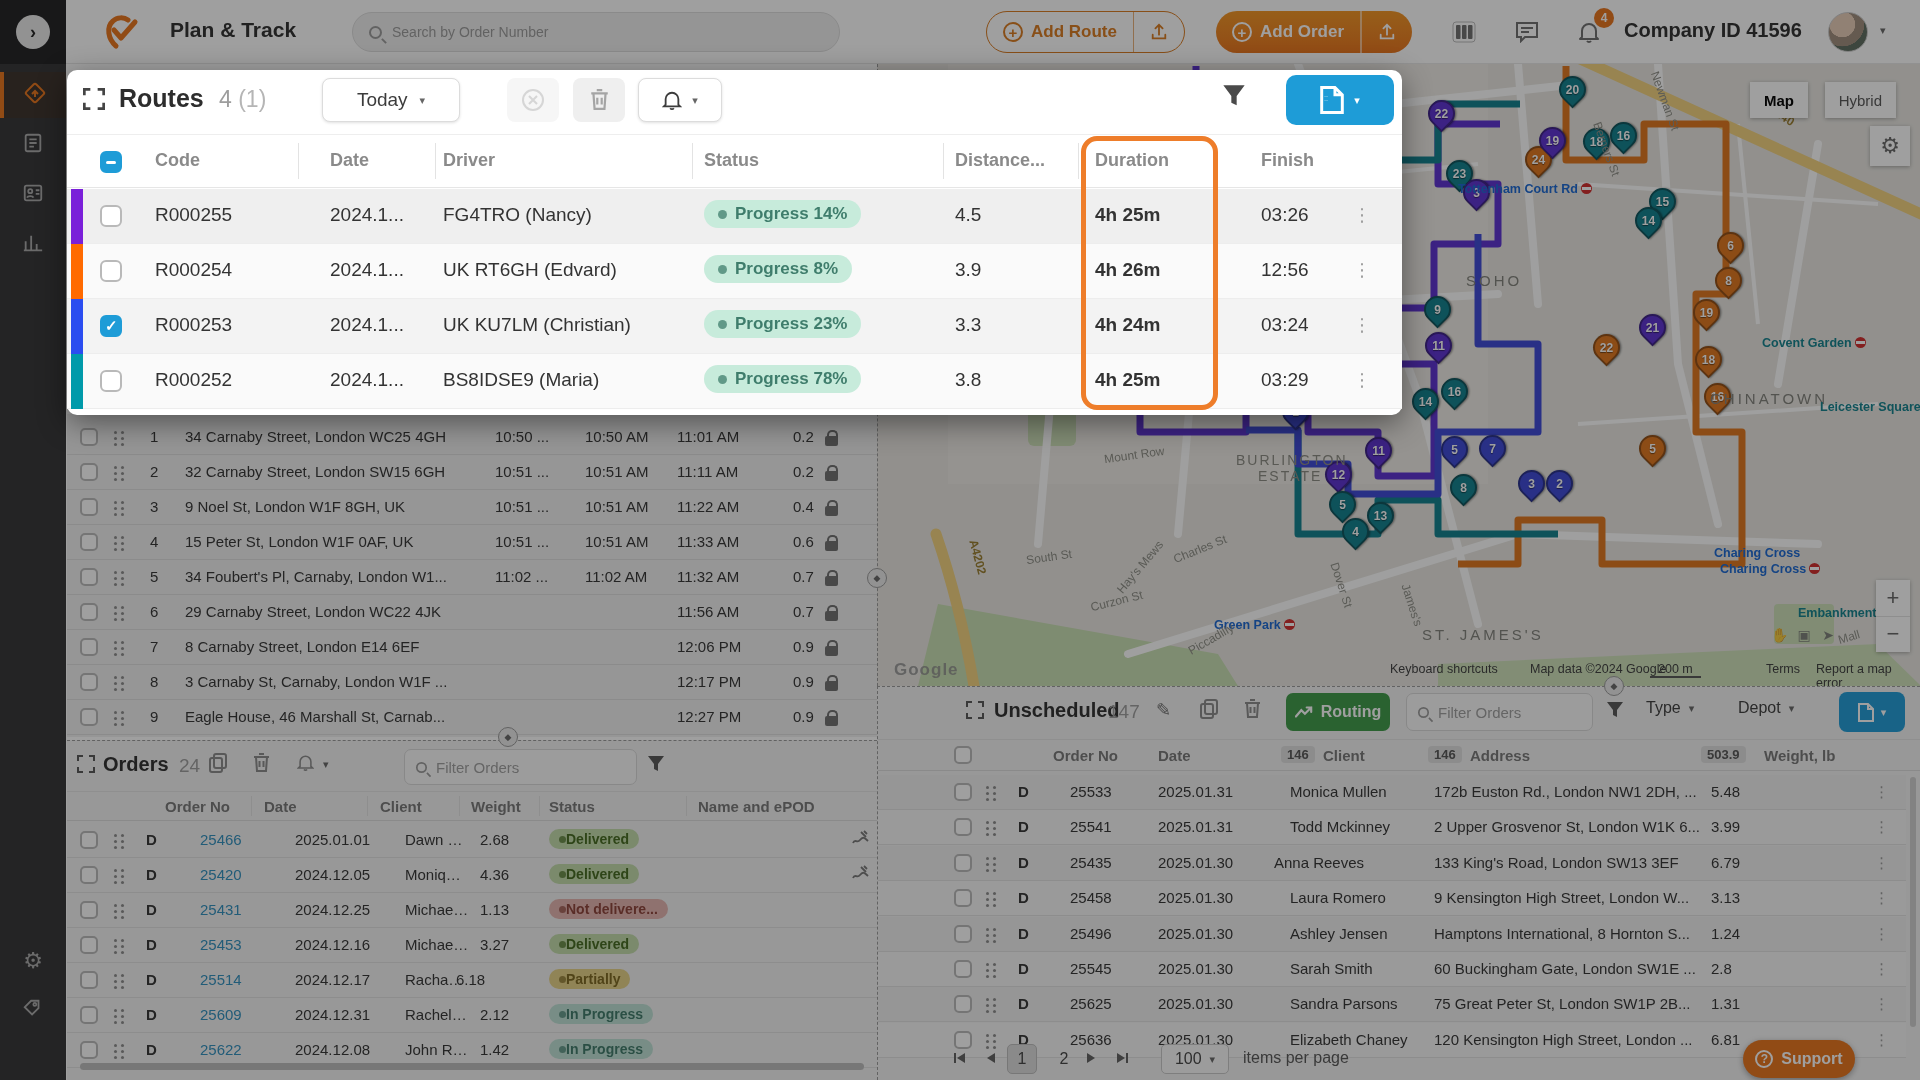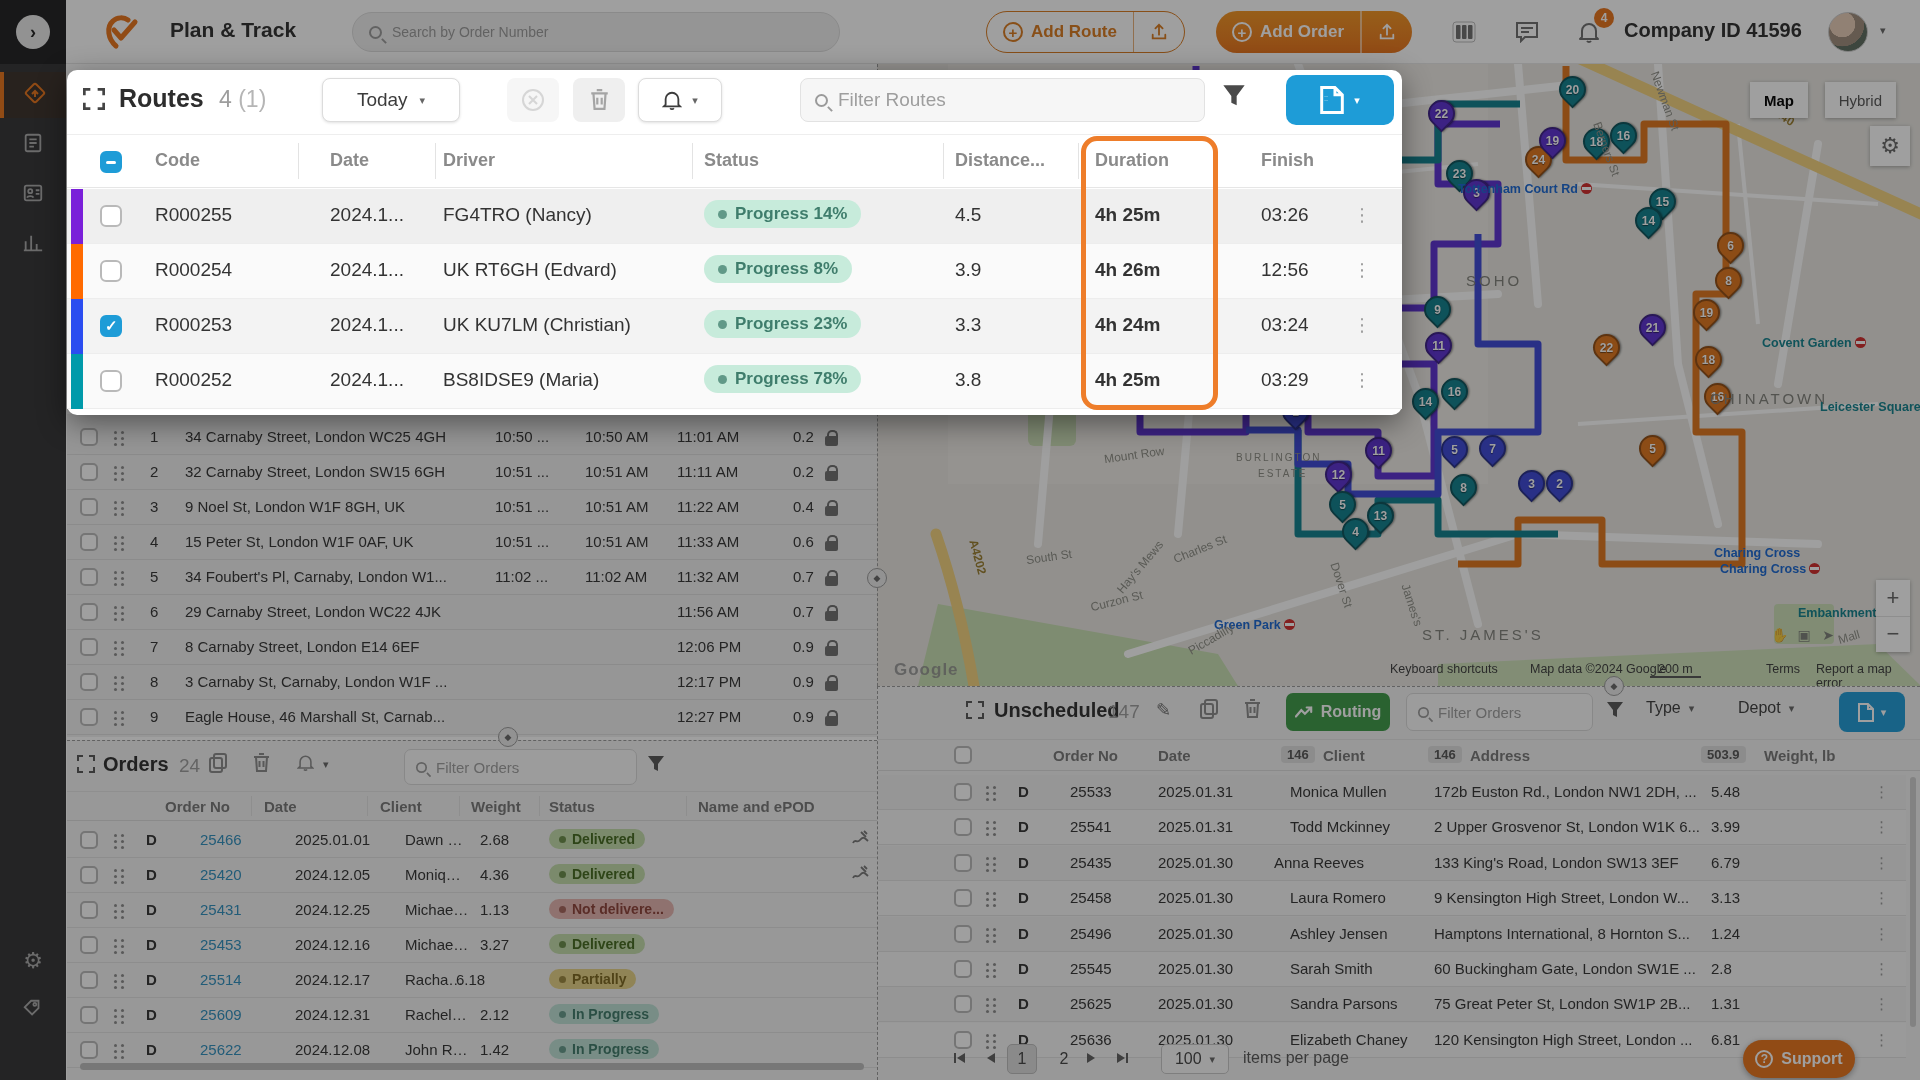--- a/index.html
+++ b/index.html
@@ -92,31 +92,31 @@
   #orders { left:67px; top:740px; width:810px; height:340px; background:#f4f4f4; z-index:9; border-top:1px dashed #9a9a9a;}
   #od-title { left:36px; top:12px; font-size:20px; font-weight:bold; color:#2d2d2d;}
   #od-count { left:112px; top:14px; font-size:19px; color:#9d9d9d;}
   #od-filter { left:337px; top:8px; width:233px; height:36px; background:#fbfbfb; border:1px solid #d9d9d9; border-radius:7px; display:flex; align-items:center; gap:8px; padding:0 10px;}
   #od-filter span.ph { color:#9e9e9e; font-size:15px;}
   #od-thead { left:0; top:50px; width:810px; height:30px; border-bottom:1px solid #ddd; border-top:1px solid #e5e5e5;}
   .od-th { position:absolute; top:6px; font-size:15px; font-weight:bold; color:#777; }
   .od-row { position:absolute; left:0; width:810px; height:35px; border-bottom:1px solid #e2e2e2;}
   .od-cell { position:absolute; top:8px; font-size:15px; color:#333; }
   .link { color:#2f8fbe; cursor:pointer; }
-  .mini-pill { display:inline-flex; align-items:center; gap:6px; border-radius:12px; padding:2px 10px; font-weight:bold; font-size:14px;}
+  .mini-pill { display:inline-flex; align-items:center; border-radius:12px; padding:2px 10px; font-weight:bold; font-size:14px;}
   .mini-pill .dot { width:7px; height:7px; border-radius:50%; background:currentColor; opacity:.7;}
   #od-scroll { left:13px; top:322px; width:784px; height:7px; background:#bdbdbd; border-radius:4px;}
 
   
   #map { left:877px; top:64px; width:1043px; height:622px; background:#e9e7e2; z-index:5; overflow:hidden; border-left:1px dashed #9a9a9a;}
   .map-label { position:absolute; white-space:nowrap; }
   .lbl-road { color:#8d8d85; font-size:12px; }
   .lbl-road-yellow { color:#9a7d2e; font-size:12px; font-weight:bold;}
   .lbl-district { color:#80807a; font-size:15px; letter-spacing:3px; }
-  .lbl-district-sm { color:#8a8a82; font-size:10px; letter-spacing:2px; }
+  .lbl-district-sm { color:#8a8a82; font-size:14px; letter-spacing:2px; }
   .lbl-station { color:#1967d2; font-size:12.5px; font-weight:bold; }
   .lbl-poi { color:#12808c; font-size:12.5px; font-weight:bold; }
   .roundel { display:inline-block; width:11px; height:11px; border-radius:50%; background:#d02b2b; position:relative; vertical-align:-1px; margin-left:3px;}
   .roundel::after { content:""; position:absolute; left:1px; top:4px; width:9px; height:3px; background:#fff;}
   .pin { position:absolute; width:27px; height:27px; border-radius:50% 50% 50% 0; transform:rotate(-45deg); border:2px solid rgba(0,0,0,.35); box-shadow:1px 1px 2px rgba(0,0,0,.4); }
   .pin > span { position:absolute; inset:0; transform:rotate(45deg); display:flex; align-items:center; justify-content:center; color:#fff; font-size:12px; font-weight:bold; text-shadow:0 1px 1px rgba(0,0,0,.5); }
   .map-btn { position:absolute; top:18px; height:36px; background:#fff; box-shadow:0 1px 4px rgba(0,0,0,.3); display:flex; align-items:center; justify-content:center; font-size:15px; padding:0 14px; cursor:pointer;}
   #map-gear { position:absolute; right:10px; top:62px; width:40px; height:40px; background:#fff; box-shadow:0 1px 4px rgba(0,0,0,.3); display:flex; align-items:center; justify-content:center; font-size:22px; color:#666; cursor:pointer;}
   #map-zoom { position:absolute; right:10px; top:516px; width:34px; height:72px; background:#fff; box-shadow:0 1px 4px rgba(0,0,0,.3); display:flex; flex-direction:column; align-items:center; }
   #map-zoom div { flex:1; display:flex; align-items:center; justify-content:center; font-size:22px; color:#666; width:100%; cursor:pointer;}
@@ -900,24 +900,20 @@
         <path d="M1 4h15 M6 1h5 M3 4l1 14h9l1-14 M6.5 8v6 M10.5 8v6"></path>
       </svg>
   </div>
   <div id="rp-bell" class="abs">
     <svg width="20" height="22" viewBox="0 0 22 24" fill="none" stroke="#3c3c3c" stroke-width="2">
         <path d="M4 17 v-6 a7 7 0 0 1 14 0 v6 l2 2 H2 Z"></path>
         <path d="M9 21 a2.5 2.5 0 0 0 4 0"></path>
       </svg>
     <span class="caret">▾</span>
   </div>
-  <div id="rp-filter" class="abs">
-    <span class="searchglass"></span>
-    <span class="ph">Filter Routes</span>
-  </div>
   <span id="rp-funnel" class="abs"><svg width="24" height="24" viewBox="0 0 18 18" fill="#4a4a4a">
         <path d="M1 1h16l-6 8v7l-4-2V9Z"></path>
       </svg></span>
   <div id="rp-blue" class="abs">
     <svg width="24" height="28" viewBox="0 0 16 19" fill="none" stroke="#fff" stroke-width="2">
         <path d="M1 1h9l5 5v12H1Z M10 1v5h5"></path>
         <path d="M4 7v.1 M4 10v.1 M4 13v.1" stroke-width="2.6"></path>
       </svg>
     <span class="caret" style="color:#fff">▾</span>
   </div>

